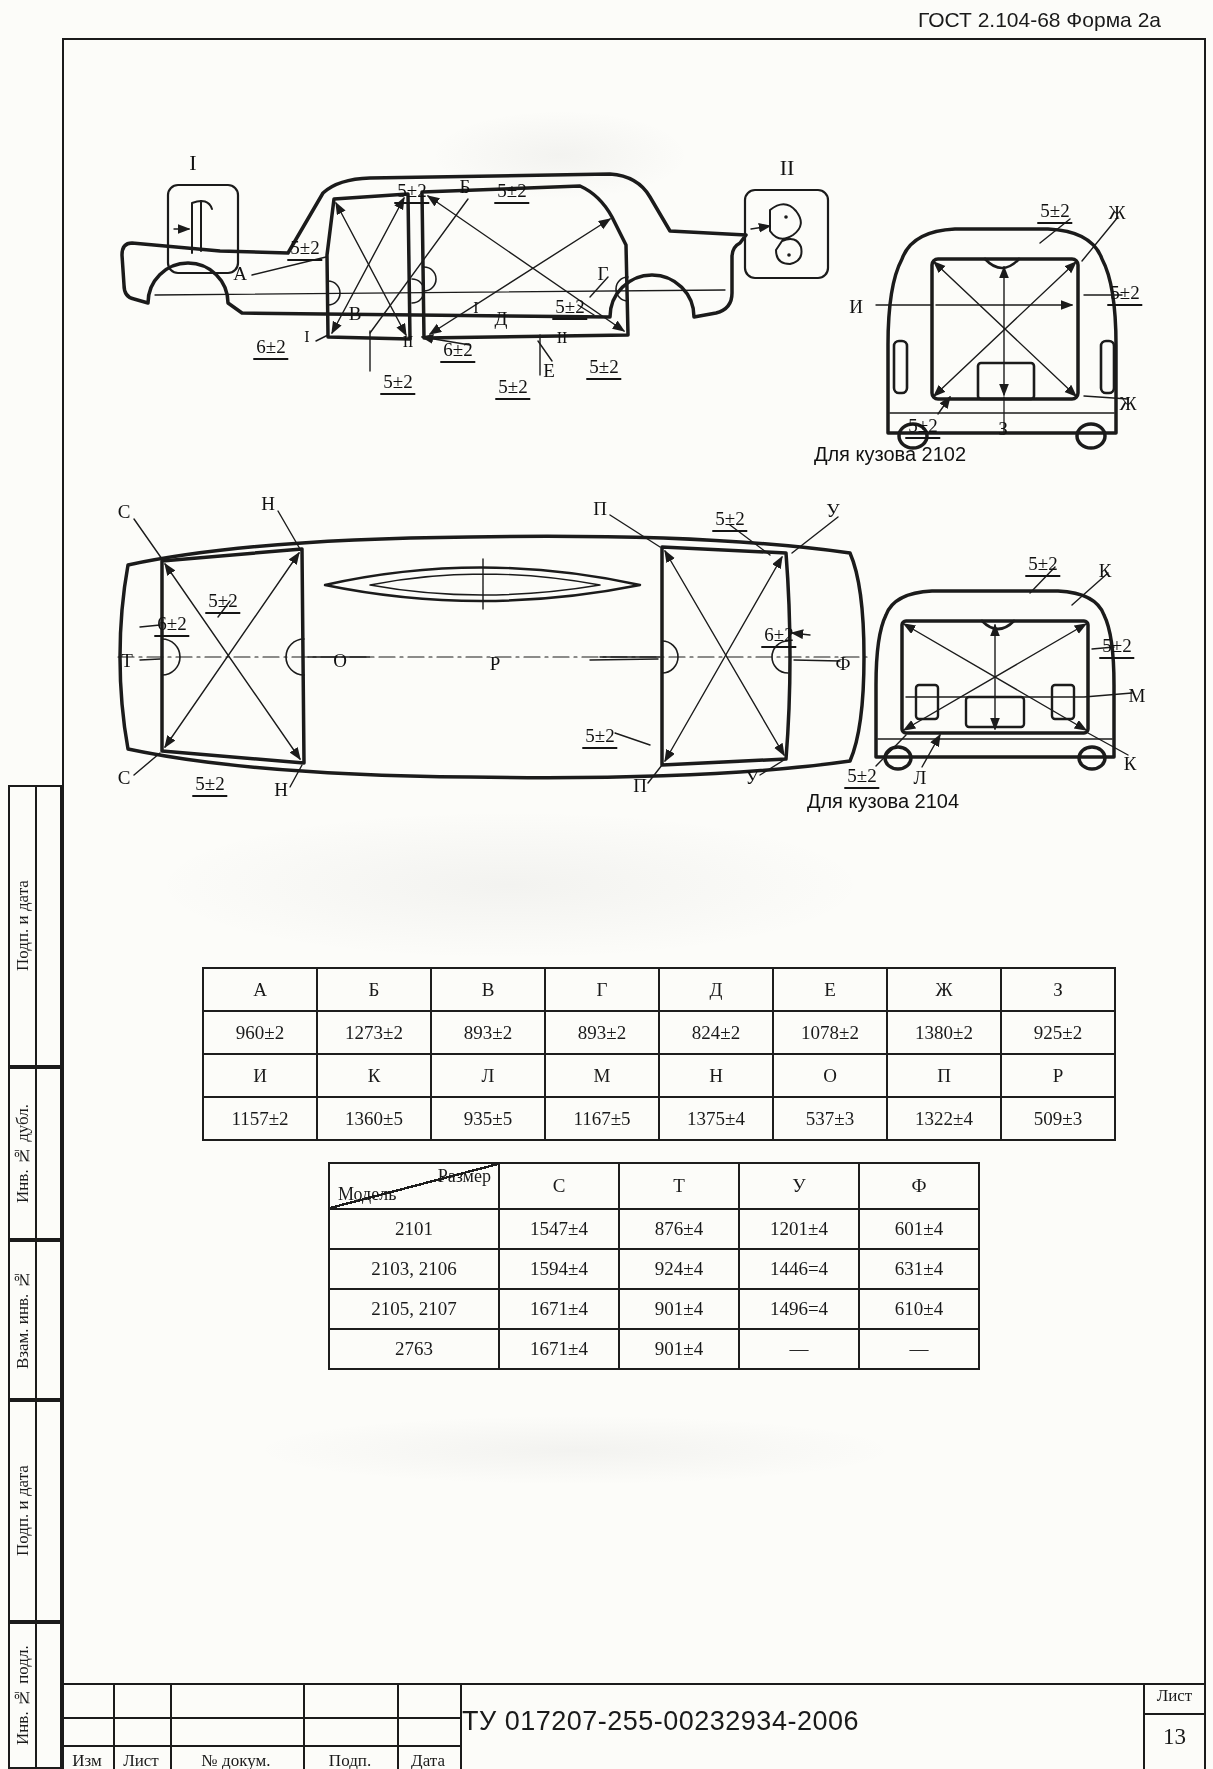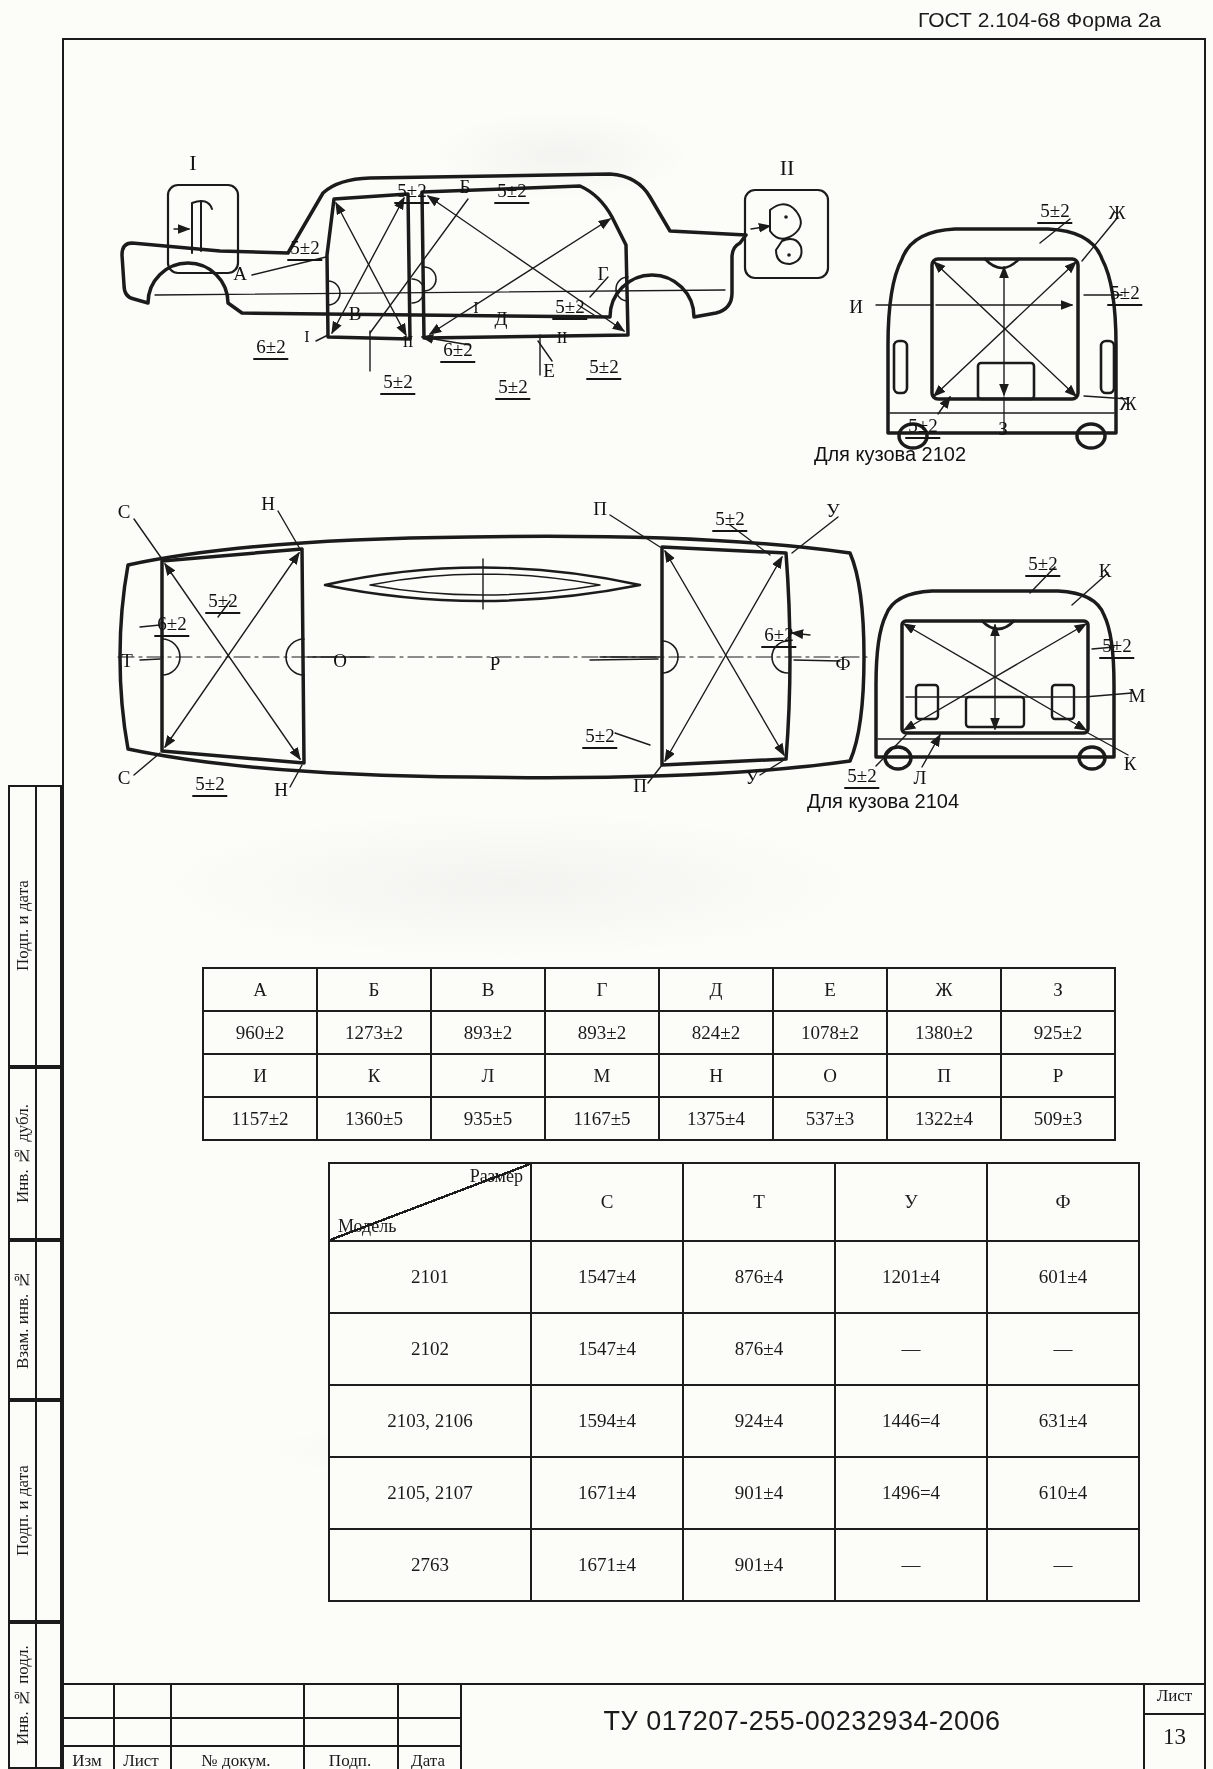--- a/index.html
+++ b/index.html
@@ -12,35 +12,35 @@
   .drawings svg{position:absolute;left:0;top:0;}
   .dlabel{position:absolute;font-size:19px;line-height:1.05;transform:translateX(-50%);white-space:nowrap;color:#111;}
   .dlabel.dim{border-bottom:2px solid #151515;padding:0 3px 1px 3px;}
   .dlabel.rom{font-size:22px;}
   .dlabel.rom2{font-size:16px;}
   .viewcap{position:absolute;transform:translateX(-50%);font-family:"Liberation Sans",sans-serif;
            font-size:20px;white-space:nowrap;color:#111;}
   table{border-collapse:collapse;background:#fcfcf9;}
   .tblwrap{position:absolute;}
   .t1 td{border:2.4px solid #1d1d1d;width:112px;height:41px;text-align:center;font-size:19px;padding:0;}
-  .t2 td{border:2.4px solid #1d1d1d;text-align:center;font-size:19px;height:38px;padding:16px;}
+  .t2 td{border:2.4px solid #1d1d1d;text-align:center;font-size:19px;height:38px;padding:0;}
   .t2 td.model{width:168px;}
   .t2 td.val{width:118px;}
   .t2 td.diag{position:relative;height:44px;
       background:linear-gradient(to bottom right,transparent calc(50% - 1.2px),#1d1d1d calc(50% - 1.2px),#1d1d1d calc(50% + 1.2px),transparent calc(50% + 1.2px));}
   .dg-top{position:absolute;top:2px;right:7px;font-size:18px;}
   .dg-bot{position:absolute;bottom:3px;left:8px;font-size:18px;}
   .figure-caption{position:absolute;left:133px;top:1486px;font-family:"Liberation Sans",sans-serif;font-size:21px;white-space:nowrap;}
   .sbox{position:absolute;left:8px;width:54px;border:2px solid #1b1b1b;box-sizing:border-box;}
   .sbox .sdiv{position:absolute;left:25px;top:0;bottom:0;width:2px;background:#1b1b1b;}
   .sbox .lab{position:absolute;left:0;top:0;width:25px;height:100%;writing-mode:vertical-rl;
              transform:rotate(180deg);display:flex;align-items:center;justify-content:center;
              font-size:17px;white-space:nowrap;}
   .stamp-lab{position:absolute;top:1751px;transform:translateX(-50%);font-size:17px;white-space:nowrap;}
-  .doc-number{position:absolute;left:462px;top:1706px;width:680px;text-align:center;
+  .doc-number{position:absolute;left:462px;top:1706px;width:680px;
               font-family:"Liberation Sans",sans-serif;font-size:27px;letter-spacing:.5px;}
   .sheet-word{position:absolute;left:1144px;top:1686px;width:61px;text-align:center;font-size:17px;}
   .sheet-num{position:absolute;left:1144px;top:1724px;width:61px;text-align:center;font-size:23px;}
 </style>
 </head>
 <body>
 
 <div class="page">
 
   <div class="gost-header">ГОСТ 2.104-68 Форма 2а</div>
@@ -266,27 +266,20 @@
             <td class="val">Ф</td>
           </tr>
           <tr>
             <td class="model">2101</td>
             <td class="val">1547±4</td>
             <td class="val">876±4</td>
             <td class="val">1201±4</td>
             <td class="val">601±4</td>
           </tr>
           <tr>
-            <td class="model">2102</td>
-            <td class="val">1547±4</td>
-            <td class="val">876±4</td>
-            <td class="val">—</td>
-            <td class="val">—</td>
-          </tr>
-          <tr>
             <td class="model">2103, 2106</td>
             <td class="val">1594±4</td>
             <td class="val">924±4</td>
             <td class="val">1446=4</td>
             <td class="val">631±4</td>
           </tr>
           <tr>
             <td class="model">2105, 2107</td>
             <td class="val">1671±4</td>
             <td class="val">901±4</td>

